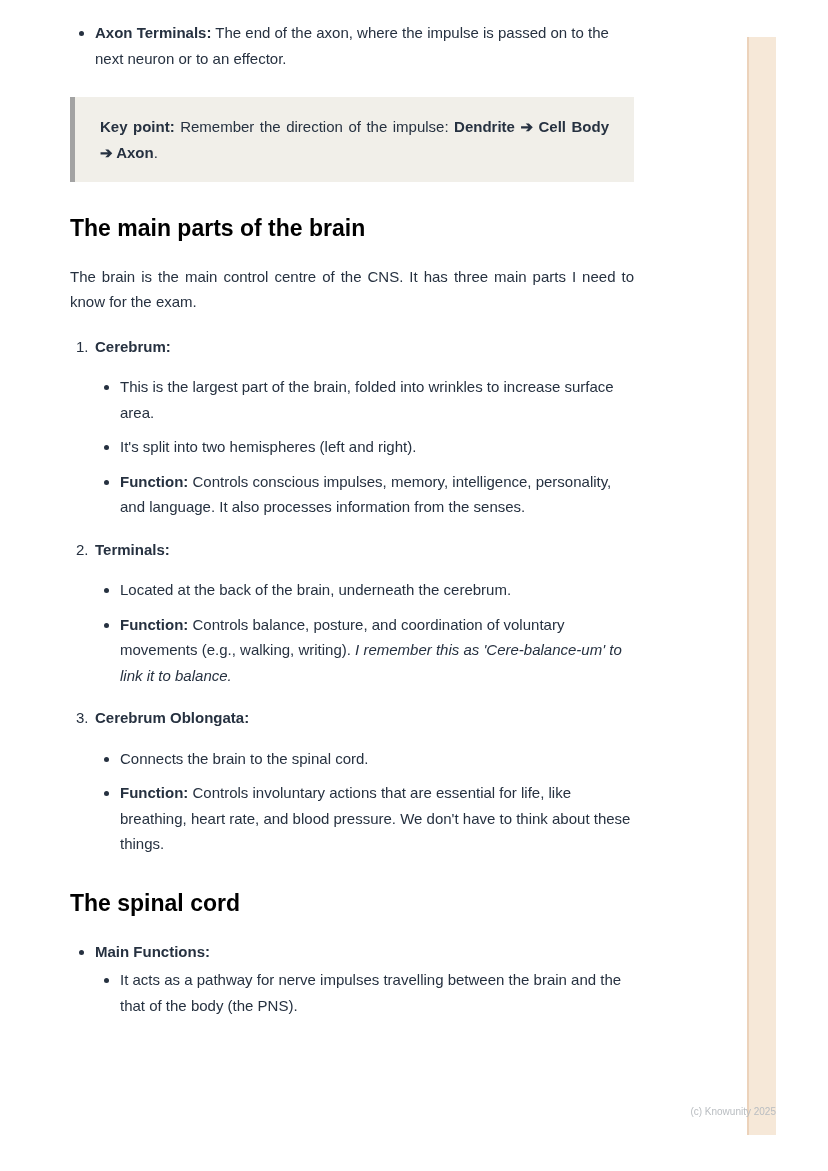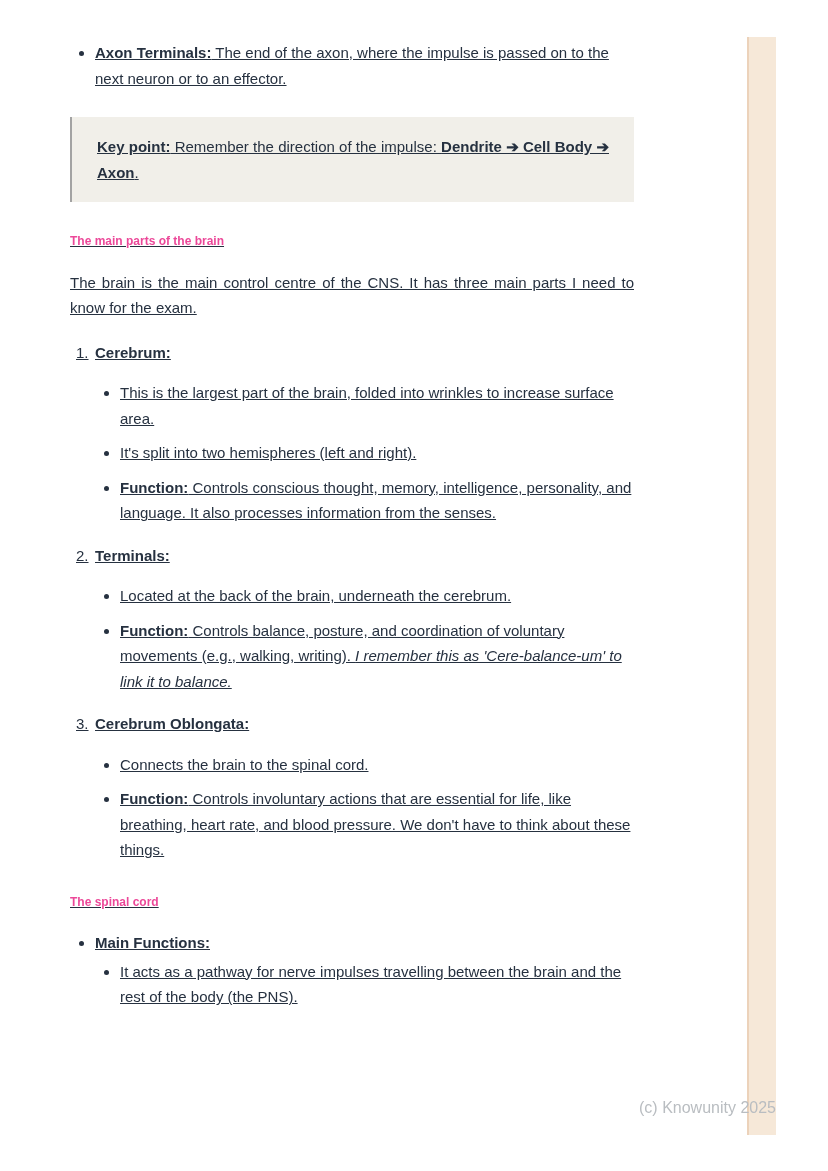--- a/index.html
+++ b/index.html
@@ -13,60 +13,59 @@
   }
   .edge-stripe {
     position: absolute;
     top: 37px; right: 52px;
     width: 27px; height: 1098px;
     background: #f6e8d8;
     border-left: 2px solid #ecd2ba;
   }
   .content {
     position: absolute;
-    left: 70px; top: 40px;
+    left: 70px; top: 20px;
     width: 564px;
     font-size: 15px;
     line-height: 1.7;
-    text-decoration: underline;
   }
   .b { font-weight: 700; }
   .i { font-style: italic; }
   ul.bullets {
     list-style: disc;
     margin: 0;
     padding-left: 25px;
   }
   ul.bullets li { margin-bottom: 9px; }
   ul.bullets li:last-child { margin-bottom: 0; }
   .callout {
     background: #f1efe9;
-    border-left: 2px solid #a3a3a3;
+    border-left: 5px solid #a3a3a3;
     margin: 26px 0 32px 0;
     padding: 17px 25px;
   }
   .callout p { margin: 0; text-align: justify; }
   h2.section-heading {
-    color: #ec4899;
-    font-size: 12px;
+    color: #000000;
+    font-size: 23px;
     font-weight: 700;
     margin: 32px 0 20px 0;
     line-height: 1.3;
   }
   p.para { margin: 0 0 19px 0; text-align: justify; }
   .olist { margin: 0; }
   .oitem { margin-bottom: 17px; }
   .ohead { display: flex; margin-bottom: 15px; }
   .onum { width: 25px; padding-left: 6px; box-sizing: border-box; flex: none; }
   .oitem ul.bullets { margin-left: 25px; }
   .mainfn-block ul.bullets > li > ul.bullets { margin-top: 3px; }
   .footer-note {
     position: absolute;
     right: 52px; bottom: 54px;
-    font-size: 16px;
+    font-size: 10px;
     color: #b9bdc1;
   }
 </style>
 </head>
 <body>
 
 <div class="edge-stripe"></div>
 
 <div class="content">
 
@@ -85,21 +84,21 @@
   <div class="olist">
 
     <div class="oitem">
       <div class="ohead">
           <span class="onum">1.</span>
           <span class="b">Cerebrum:</span>
         </div>
       <ul class="bullets">
         <li><span class="b"></span><span>This is the largest part of the brain, folded into wrinkles to increase surface area.</span><span class="i"></span></li>
         <li><span class="b"></span><span>It's split into two hemispheres (left and right).</span><span class="i"></span></li>
-        <li><span class="b">Function:</span><span> Controls conscious thought, memory, intelligence, personality, and language. It also processes information from the senses.</span><span class="i"></span></li>
+        <li><span class="b">Function:</span><span> Controls conscious impulses, memory, intelligence, personality, and language. It also processes information from the senses.</span><span class="i"></span></li>
       </ul>
     </div>
 
     <div class="oitem">
       <div class="ohead">
           <span class="onum">2.</span>
           <span class="b">Terminals:</span>
         </div>
       <ul class="bullets">
         <li><span class="b"></span><span>Located at the back of the brain, underneath the cerebrum.</span><span class="i"></span></li>
@@ -121,21 +120,21 @@
   </div>
 
   <h2 class="section-heading">The spinal cord</h2>
 
 
   <div class="mainfn-block">
     <ul class="bullets">
       <li>
         <span class="b">Main Functions:</span>
         <ul class="bullets">
-          <li><span>It acts as a pathway for nerve impulses travelling between the brain and the rest of the body (the PNS).</span></li>
+          <li><span>It acts as a pathway for nerve impulses travelling between the brain and the that of the body (the PNS).</span></li>
         </ul>
       </li>
     </ul>
   </div>
 
 </div>
 
 <div class="footer-note">(c) Knowunity 2025</div>
 
 </body></html>

